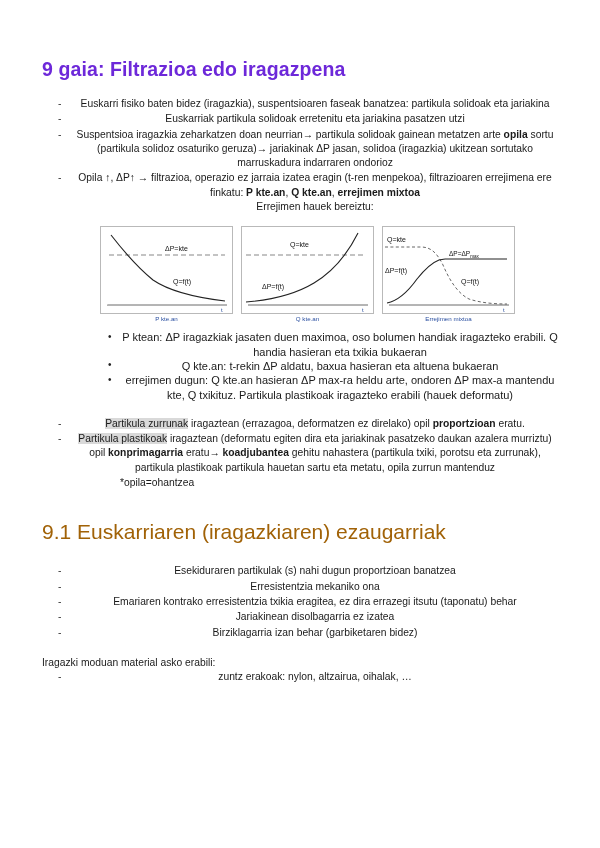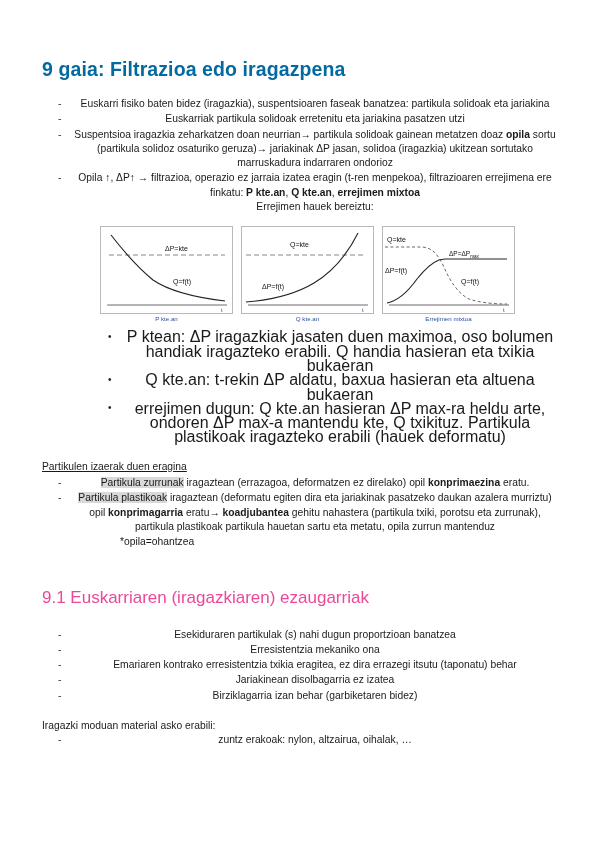--- a/index.html
+++ b/index.html
@@ -16,27 +16,27 @@
   .page {
     width: 600px; height: 848px;
     padding: 58px 42px 0 42px;
     position: relative;
   }
   h1.doc-title {
     font-size: 19.5px;
     font-weight: 600;
     letter-spacing: 0.1px;
     margin: 0 0 16px 0;
-    color: #0369a1;
+    color: #6d28d9;
   }
   h2.section-title {
-    font-size: 17px;
+    font-size: 21px;
     font-weight: 500;
-    margin: 16px 0 12px 0;
-    color: #ec4899;
+    margin: 8px 0 12px 0;
+    color: #a16207;
   }
   ul.dash-list, ul.bullet-list {
     list-style: none;
     margin: 0; padding: 0; text-align: center;
   }
   ul.dash-list > li {
     position: relative;
     padding-left: 30px;
     font-size: 10.3px;
     line-height: 14.3px;
@@ -44,21 +44,21 @@
   }
   ul.dash-list > li::before {
     content: "-";
     position: absolute;
     left: 16px; top: 0;
     color: #333;
   }
   ul.bullet-list > li {
     position: relative;
     padding-left: 18px;
-    font-size: 16px;
+    font-size: 11px;
     line-height: 14.3px;
     margin-bottom: 0px;
   }
   ul.bullet-list > li::before {
     content: "\2022";
     position: absolute;
     left: 4px; top: -0.5px;
     font-size: 10px;
     color: #222;
   }
@@ -112,21 +112,21 @@
 </head>
 <body>
 
 <div class="page">
 
   <h1 class="doc-title">9 gaia: Filtrazioa edo iragazpena</h1>
 
   <ul class="dash-list">
     <li>Euskarri fisiko baten bidez (iragazkia),  suspentsioaren faseak banatzea: partikula solidoak eta jariakina</li>
     <li>Euskarriak partikula solidoak erretenitu eta jariakina pasatzen utzi</li>
-    <li><span>Suspentsioa iragazkia zeharkatzen doan neurrian</span><span>→</span><span> partikula solidoak gainean metatzen doaz </span><b>opila</b><span> sortu (partikula solidoz osaturiko geruza)</span><span>→</span><span> jariakinak ΔP jasan, solidoa (iragazkia) ukitzean sortutako marruskadura indarraren ondorioz</span></li>
+    <li><span>Suspentsioa iragazkia zeharkatzen doan neurrian</span><span>→</span><span> partikula solidoak gainean metatzen arte </span><b>opila</b><span> sortu (partikula solidoz osaturiko geruza)</span><span>→</span><span> jariakinak ΔP jasan, solidoa (iragazkia) ukitzean sortutako marruskadura indarraren ondorioz</span></li>
     <li><span>Opila ↑, ΔP↑  →  filtrazioa, operazio ez jarraia izatea eragin (t-ren menpekoa), filtrazioaren errejimena ere finkatu: </span><b>P kte.an</b><span>, </span><b>Q kte.an</b><span>, </span><b>errejimen mixtoa</b><br><span>Errejimen hauek bereiztu:</span></li>
   </ul>
 
   <div class="charts-row">
 
     <div class="chart-block">
       <div class="chart-frame">
         <svg width="131" height="86" viewBox="0 0 131 86">
           <line x1="6" y1="78" x2="126" y2="78" stroke="#444" stroke-width="0.8"></line>
           <line x1="6" y1="4" x2="6" y2="78" stroke="#ffffff" stroke-width="0.6"></line>
@@ -176,24 +176,23 @@
   <div class="bullet-wrap">
     <ul class="bullet-list">
       <li>P ktean: ΔP iragazkiak jasaten duen maximoa, oso bolumen handiak iragazteko erabili. Q handia hasieran eta txikia bukaeran</li>
       <li>Q kte.an: t-rekin ΔP aldatu, baxua hasieran eta altuena bukaeran</li>
       <li>errejimen dugun: Q kte.an hasieran ΔP max-ra heldu arte, ondoren ΔP max-a mantendu kte, Q txikituz. Partikula plastikoak iragazteko erabili (hauek deformatu)</li>
     </ul>
   </div>
 
   <div class="gap-md"></div>
 
-  <p class="underlined-head">Partikulen izaerak duen eragina</p>
-
-  <ul class="dash-list">
-    <li><span class="hl">Partikula zurrunak</span><span> iragaztean (errazagoa, deformatzen ez direlako) opil </span><b>konprimaezina</b><span> eratu.</span></li>
+
+  <ul class="dash-list">
+    <li><span class="hl">Partikula zurrunak</span><span> iragaztean (errazagoa, deformatzen ez direlako) opil </span><b>proportzioan</b><span> eratu.</span></li>
     <li><span class="hl">Partikula plastikoak</span><span> iragaztean (deformatu egiten dira eta jariakinak pasatzeko daukan azalera murriztu) opil </span><b>konprimagarria</b><span> eratu</span><span>→</span><b>  koadjubantea</b><span> gehitu nahastera (partikula txiki, porotsu eta zurrunak), partikula plastikoak partikula hauetan sartu eta metatu, opila zurrun mantenduz</span></li>
   </ul>
 
   <p class="sub-note">*opila=ohantzea</p>
 
   <div class="gap-lg"></div>
 
   <h2 class="section-title">9.1 Euskarriaren (iragazkiaren) ezaugarriak</h2>
 
   <div style="height:8px"></div>

